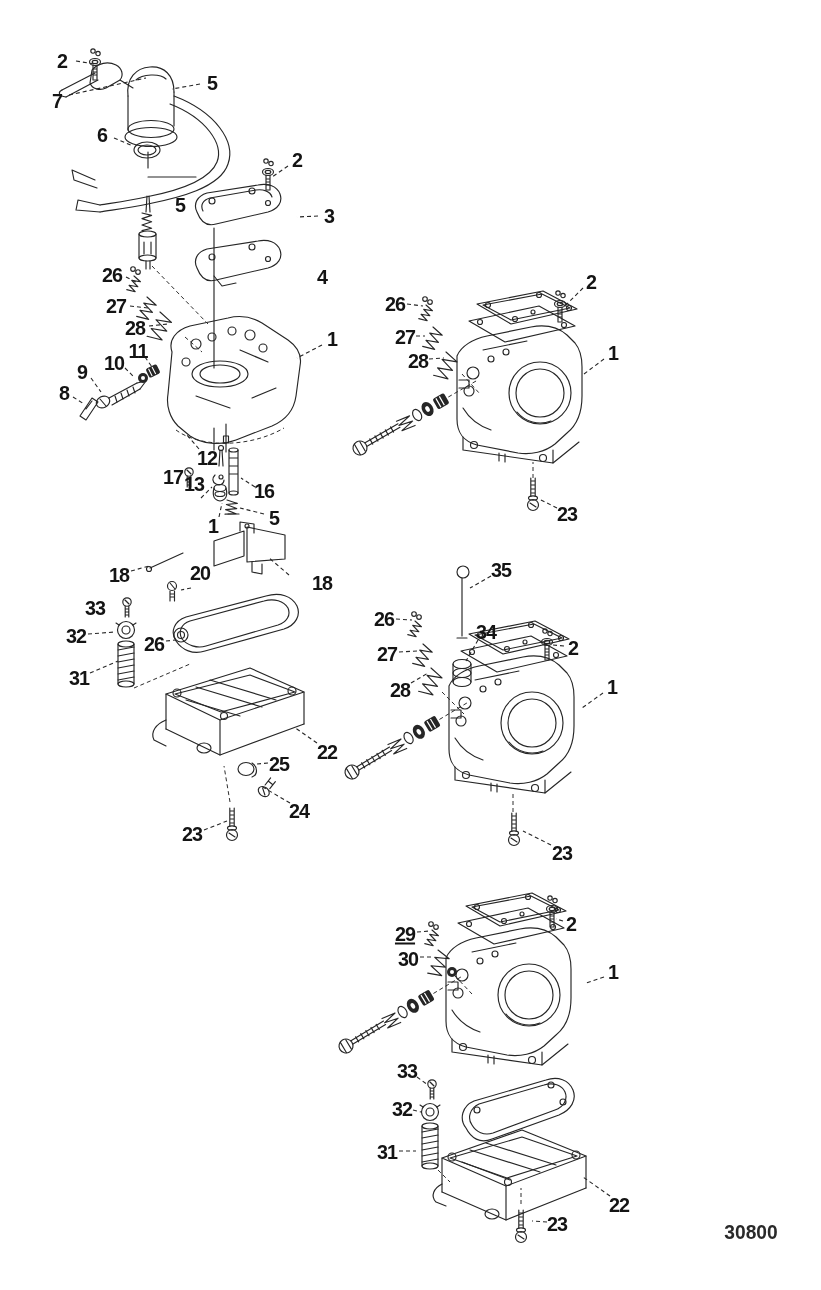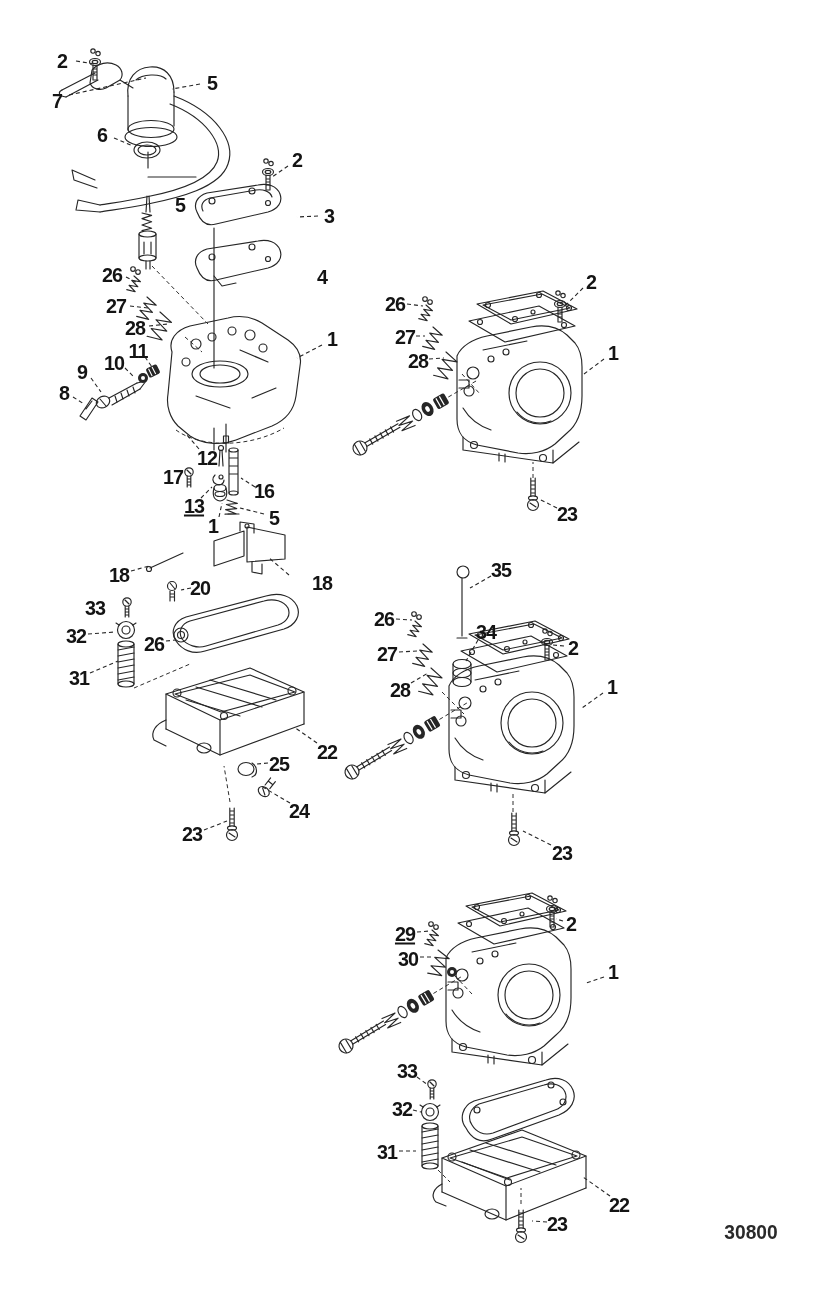--- a/index.html
+++ b/index.html
@@ -399,26 +399,26 @@
       <span class="callout" style="left: 112px; top: 274px;">26</span>
       <span class="callout" style="left: 116px; top: 305px;">27</span>
       <span class="callout" style="left: 135px; top: 327px;">28</span>
       <span class="callout" style="left: 138px; top: 350px;">11</span>
       <span class="callout" style="left: 114px; top: 362px;">10</span>
       <span class="callout" style="left: 82px; top: 371px;">9</span>
       <span class="callout" style="left: 64px; top: 392px;">8</span>
       <span class="callout" style="left: 332px; top: 338px;">1</span>
       <span class="callout" style="left: 207px; top: 457px;">12</span>
       <span class="callout" style="left: 173px; top: 476px;">17</span>
-      <span class="callout" style="left: 194px; top: 505px; text-decoration: underline;">13</span>
+      <span class="callout" style="left: 194px; top: 483px;">13</span>
       <span class="callout" style="left: 213px; top: 525px;">1</span>
       <span class="callout" style="left: 264px; top: 490px;">16</span>
       <span class="callout" style="left: 274px; top: 517px;">5</span>
       <span class="callout" style="left: 119px; top: 574px;">18</span>
-      <span class="callout" style="left: 200px; top: 587px;">20</span>
+      <span class="callout" style="left: 200px; top: 572px;">20</span>
       <span class="callout" style="left: 297px; top: 582px; margin-left: 25px;">18</span>
       <span class="callout" style="left: 95px; top: 607px;">33</span>
       <span class="callout" style="left: 76px; top: 635px;">32</span>
       <span class="callout" style="left: 154px; top: 643px;">26</span>
       <span class="callout" style="left: 79px; top: 677px;">31</span>
       <span class="callout" style="left: 327px; top: 751px;">22</span>
       <span class="callout" style="left: 279px; top: 763px;">25</span>
       <span class="callout" style="left: 299px; top: 810px;">24</span>
       <span class="callout" style="left: 192px; top: 833px;">23</span>
       <span class="callout" style="left: 591px; top: 281px;">2</span>

